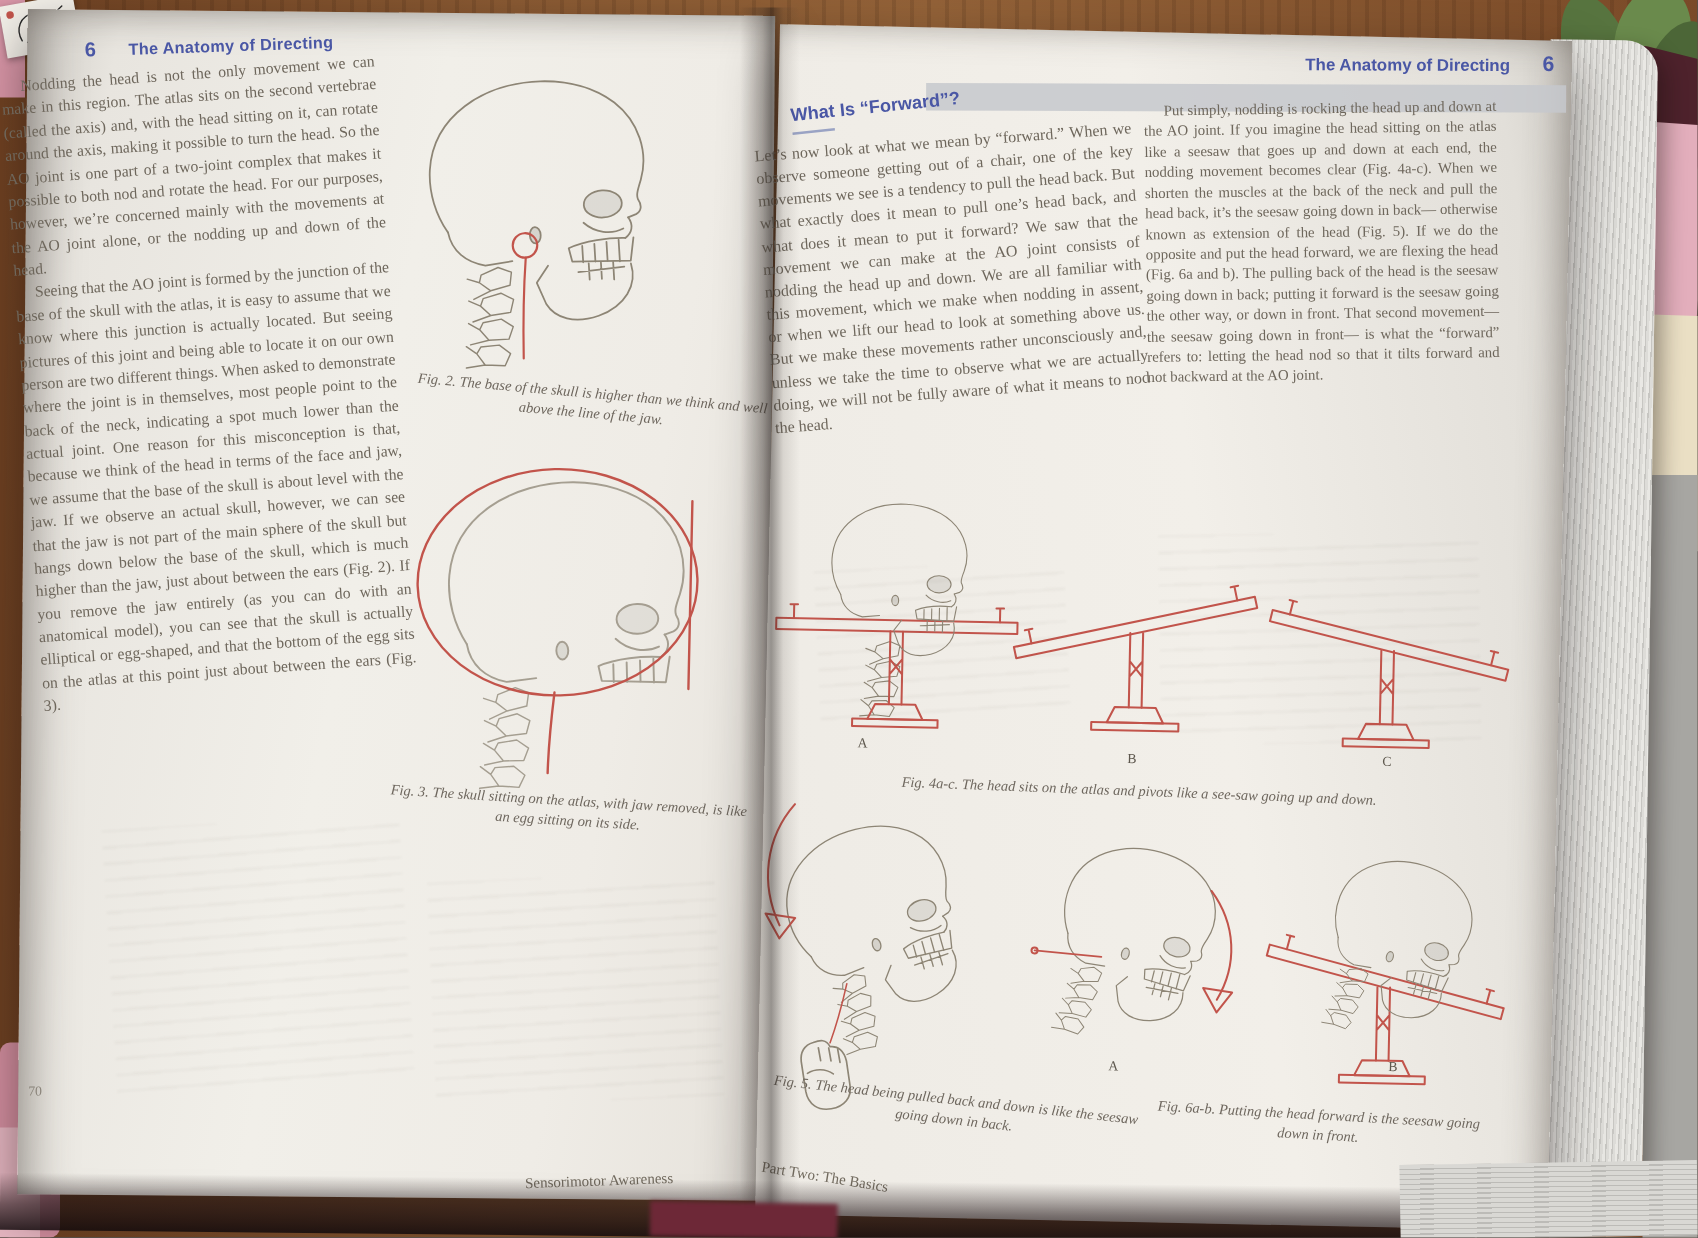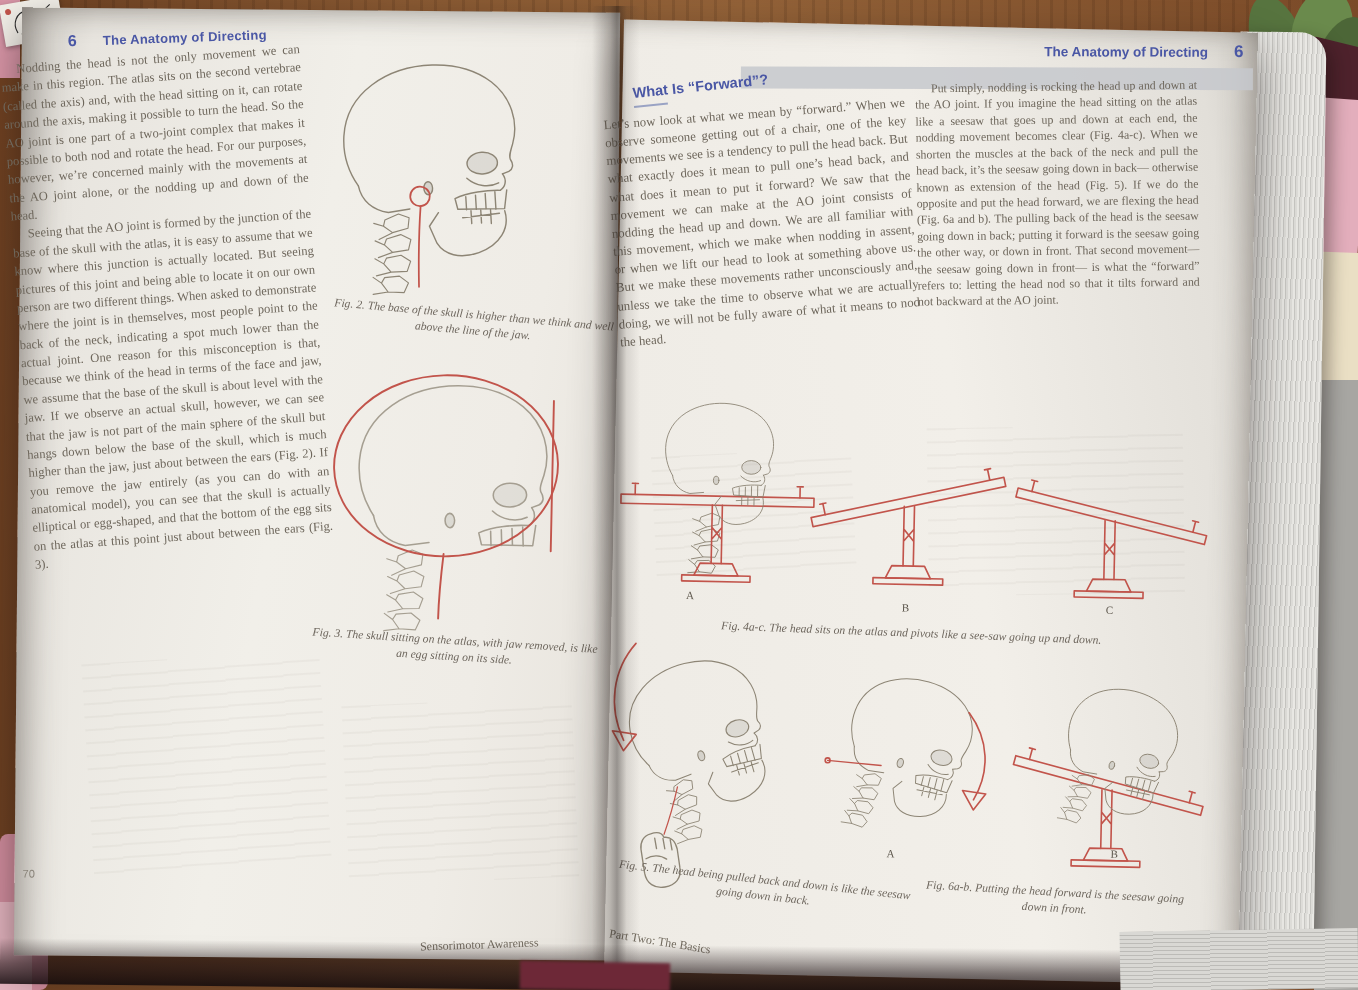--- a/index.html
+++ b/index.html
@@ -22,21 +22,21 @@
      box-shadow:inset -26px 0 30px -20px rgba(80,72,64,.45),inset 0 22px 26px -22px rgba(80,72,64,.35),
        0 20px 45px rgba(15,8,8,.45);}
   .gutter{left:592px;top:6px;width:48px;height:974px;z-index:6;pointer-events:none;
      background:linear-gradient(90deg,rgba(50,42,38,0) 0%,rgba(50,42,38,.28) 38%,rgba(28,22,20,.42) 52%,rgba(50,42,38,.12) 72%,transparent 100%);}
   
   .blue{color:#4a57a5;font-family:"Liberation Sans",sans-serif;font-weight:700;}
   .body-txt{color:#6e675c;font-size:12.6px;line-height:1.46;text-align:justify;}
   .body-txt p{margin:0;text-indent:16px;}
   .cap{color:#6e675e;font-size:11.6px;font-style:italic;text-align:center;line-height:1.35;}
   .figlabel{color:#5d574d;font-size:11px;font-family:"Liberation Serif",serif;}
-  .folio{color:#8a847a;font-size:11px;font-family:Liberation Sans, sans-serif;}
+  .folio{color:#8a847a;font-size:11px;font-family:Liberation Serif, serif;}
   .foot{color:#716a5e;font-size:12px;}
   .bleed{pointer-events:none;opacity:.5;filter:blur(.7px);
      background:repeating-linear-gradient(179deg,rgba(110,100,88,.10) 0 2px,transparent 2px 13px);}
   svg{overflow:visible;}
   .gray-ink{stroke:#8d8575;stroke-width:1.3;fill:none;stroke-linecap:round;stroke-linejoin:round;}
   .red-ink{stroke:#c2544b;stroke-width:1.6;fill:none;stroke-linecap:round;stroke-linejoin:round;}
 </style>
 </head>
 <body>
 

